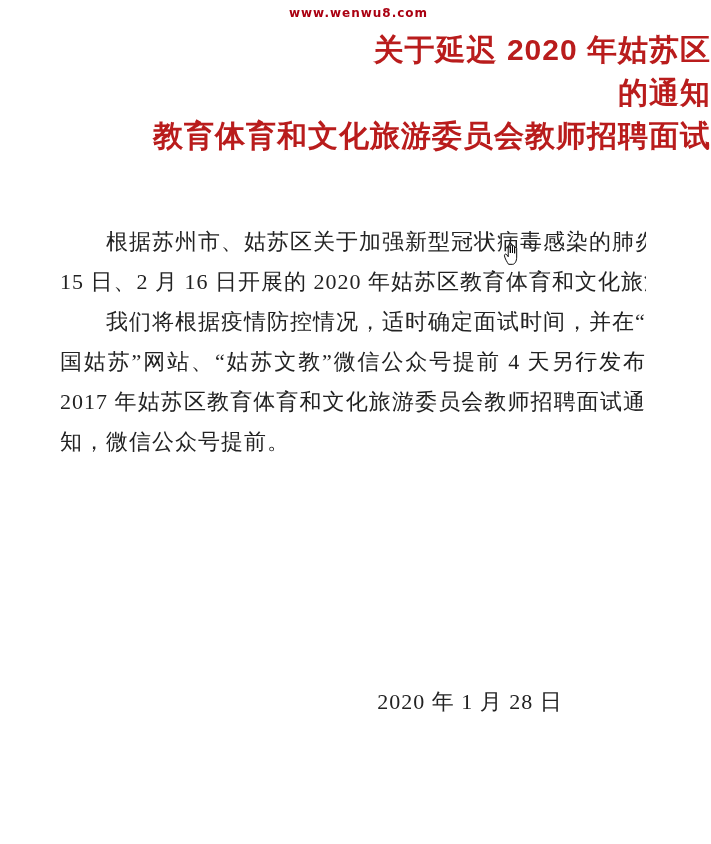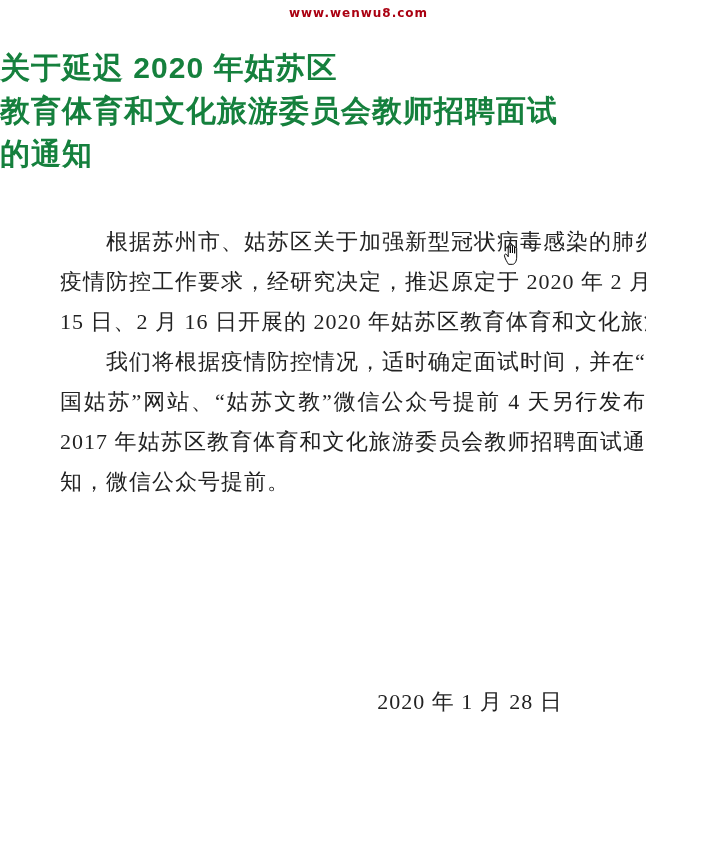--- a/index.html
+++ b/index.html
@@ -19,30 +19,30 @@
     text-align: center;
     font-family: "DejaVu Sans", sans-serif;
     font-weight: 700;
     font-size: 12px;
     letter-spacing: 1px;
     color: #aa0011;
   }
   .watermark-inner { margin-left: 6px; }
   .title-block {
     position: absolute;
-    top: 46px;
+    top: 28px;
     left: 0;
     width: 100%;
-    text-align: left;
+    text-align: right;
     font-family: "Liberation Sans", "DejaVu Sans", sans-serif;
     font-weight: 700;
     font-size: 30px;
     line-height: 43px;
     letter-spacing: 1px;
-    color: #15803d;
+    color: #b91c1c;
   }
   .body-block {
     position: absolute;
     top: 222px;
     left: 60px;
     width: 586px;
     font-family: "Liberation Serif", "DejaVu Serif", serif;
     font-size: 22px;
     line-height: 40px;
     letter-spacing: 1px;
@@ -83,28 +83,27 @@
 <body>
 
 <div class="page">
 
   <div class="watermark">
     <span class="watermark-inner">www.wenwu8.com</span>
   </div>
 
   <div class="title-block">
     <div>关于延迟 2020 年姑苏区</div>
+    <div>的通知</div>
     <div>教育体育和文化旅游委员会教师招聘面试</div>
-    <div>的通知</div>
   </div>
 
   <div class="body-block">
     <div class="para">
       <div class="line line-first">根据苏州市、姑苏区关于加强新型冠状病毒感染的肺炎</div>
-      <div class="line">疫情防控工作要求，经研究决定，推迟原定于 2020 年 2 月</div>
       <div class="line">15 日、2 月 16 日开展的 2020 年姑苏区教育体育和文化旅游</div>
     </div>
     <div class="para">
       <div class="line line-first">我们将根据疫情防控情况，适时确定面试时间，并在“中</div>
       <div class="line">国姑苏”网站、“姑苏文教”微信公众号提前 4 天另行发布</div>
       <div class="line">2017 年姑苏区教育体育和文化旅游委员会教师招聘面试通</div>
       <div class="line line-last">知，微信公众号提前。</div>
     </div>
   </div>
 

